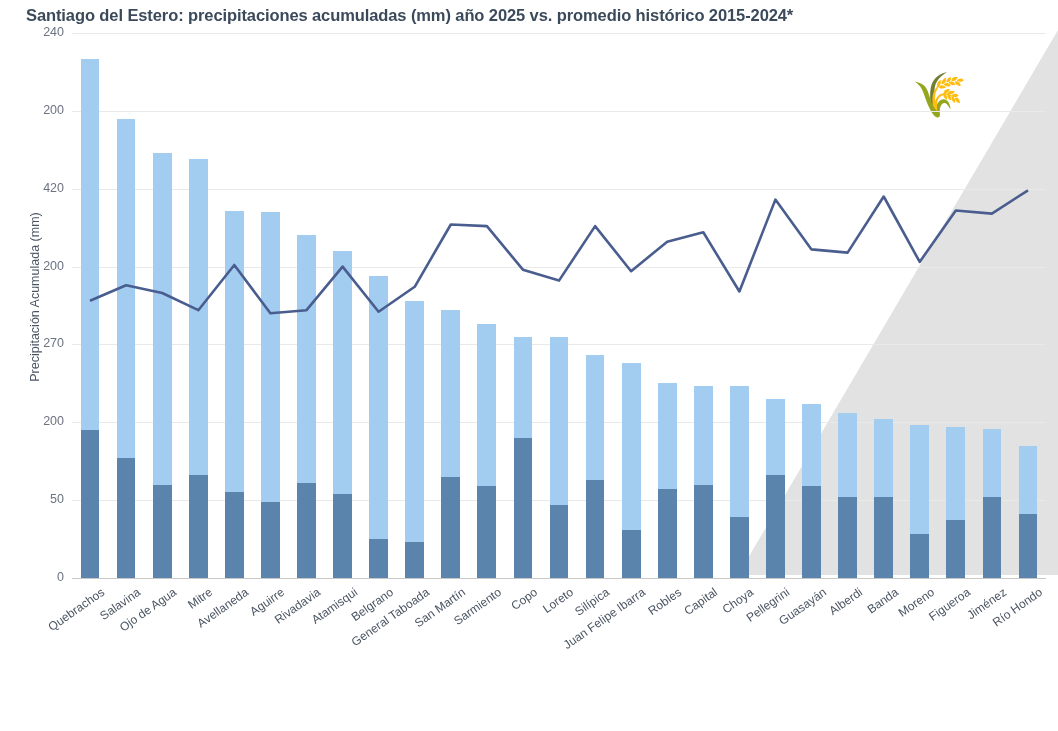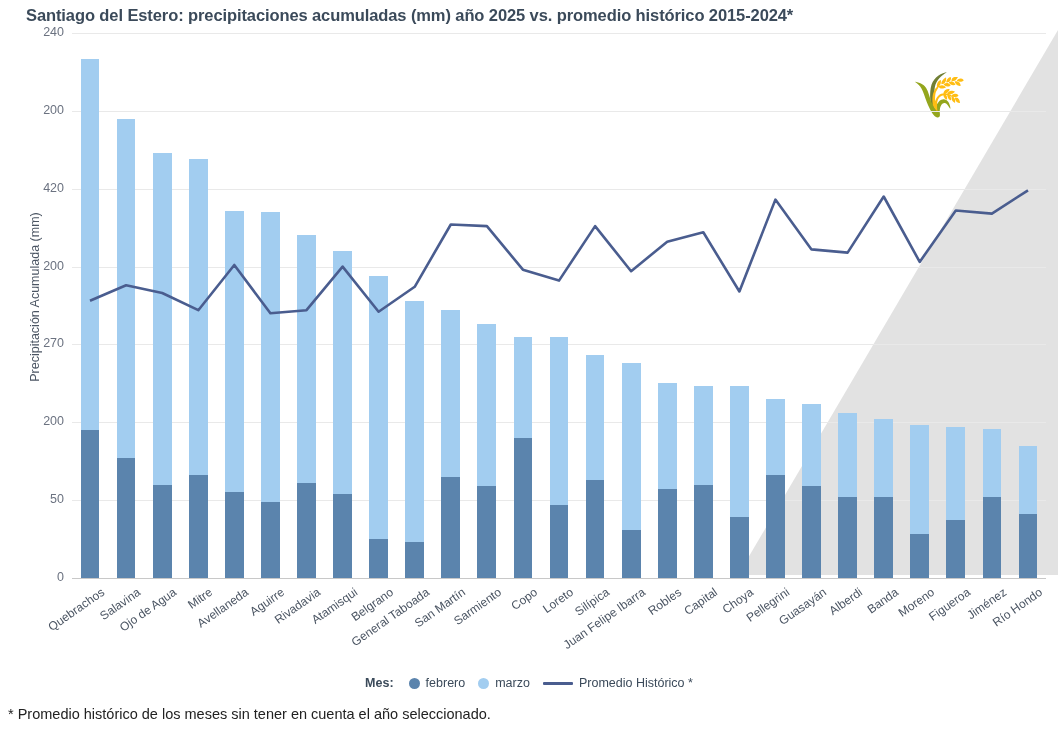--- a/index.html
+++ b/index.html
@@ -245,30 +245,14 @@
         <div class="xtick-label" style="left: 620.519px; width: 200px; top: 585px;">Guasayán</div>
         <div class="xtick-label" style="left: 656.593px; width: 200px; top: 585px;">Alberdi</div>
         <div class="xtick-label" style="left: 692.667px; width: 200px; top: 585px;">Banda</div>
         <div class="xtick-label" style="left: 728.741px; width: 200px; top: 585px;">Moreno</div>
         <div class="xtick-label" style="left: 764.815px; width: 200px; top: 585px;">Figueroa</div>
         <div class="xtick-label" style="left: 800.889px; width: 200px; top: 585px;">Jiménez</div>
         <div class="xtick-label" style="left: 836.963px; width: 200px; top: 585px;">Río Hondo</div>
       </div>
   </div>
 
-  <div id="legend">
-    <span class="legend-title">Mes:</span>
-    <span class="legend-item">
-      <span class="legend-dot" id="legend-dot-0" style="background: rgb(91, 132, 173);"></span>
-      <span>febrero</span>
-    </span>
-    <span class="legend-item">
-      <span class="legend-dot" id="legend-dot-1" style="background: rgb(162, 205, 240);"></span>
-      <span>marzo</span>
-    </span>
-    <span class="legend-item">
-      <span class="legend-line" id="legend-line-0" style="background: rgb(74, 93, 143);"></span>
-      <span>Promedio Histórico *</span>
-    </span>
-  </div>
-
-  <div id="footnote">* Promedio histórico de los meses sin tener en cuenta el año seleccionado.</div>
+
 </div>
 
 </body></html>

